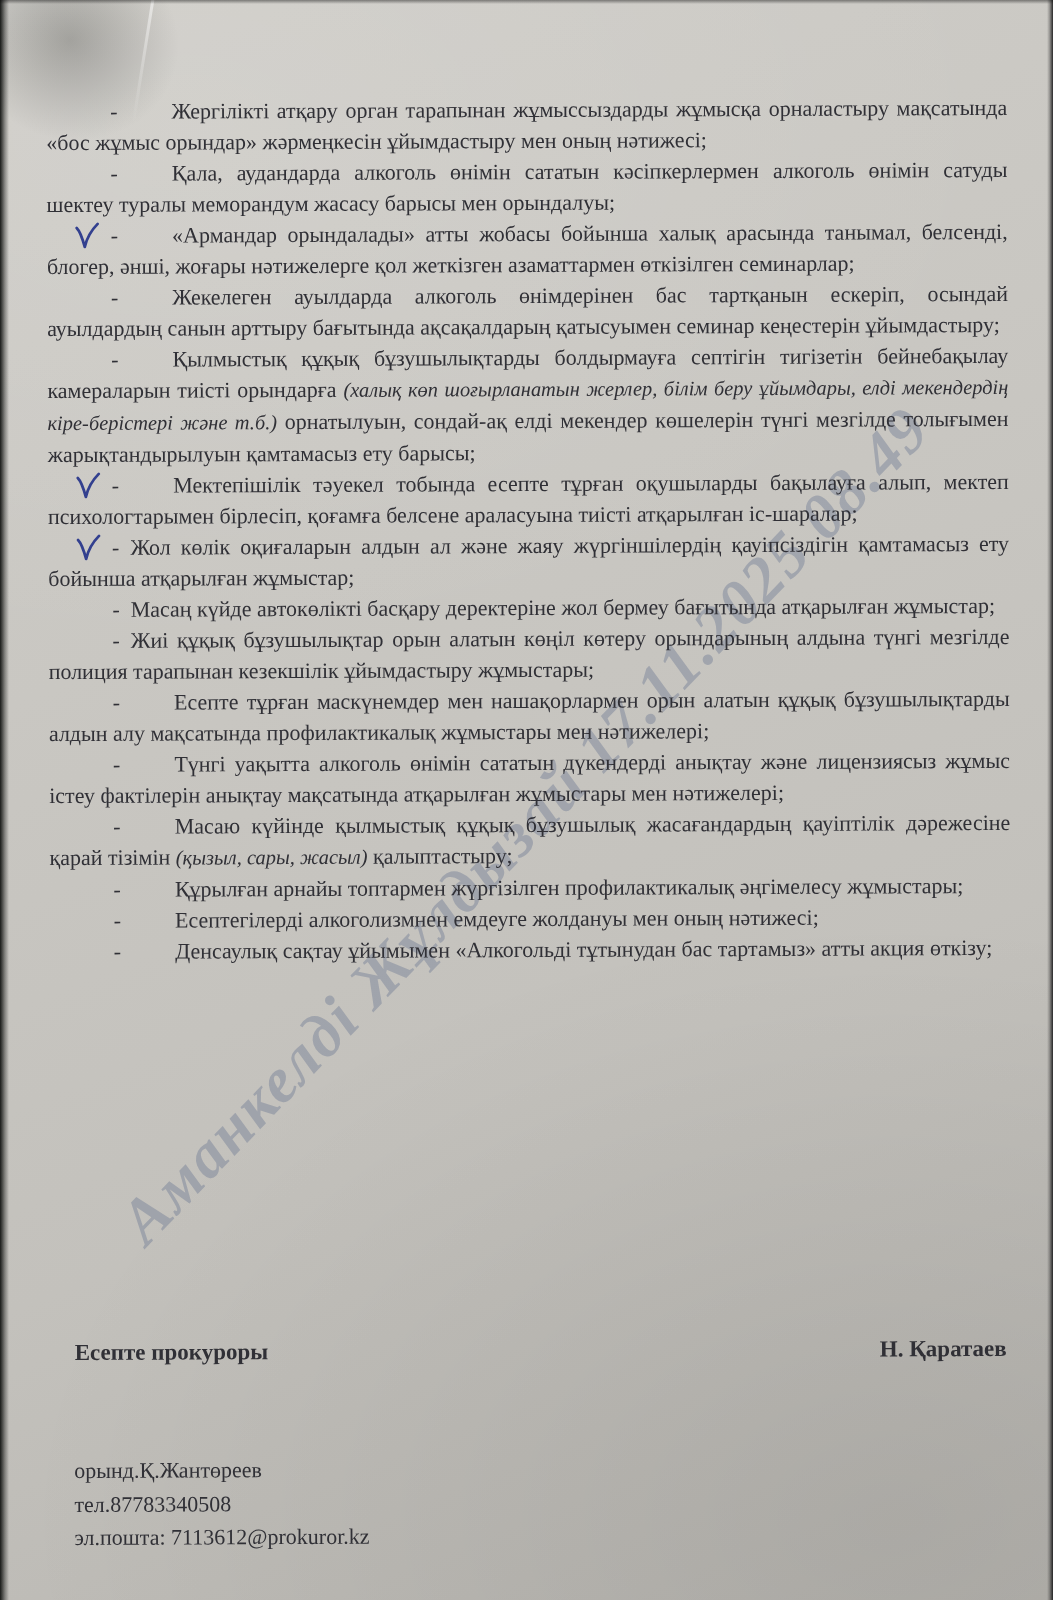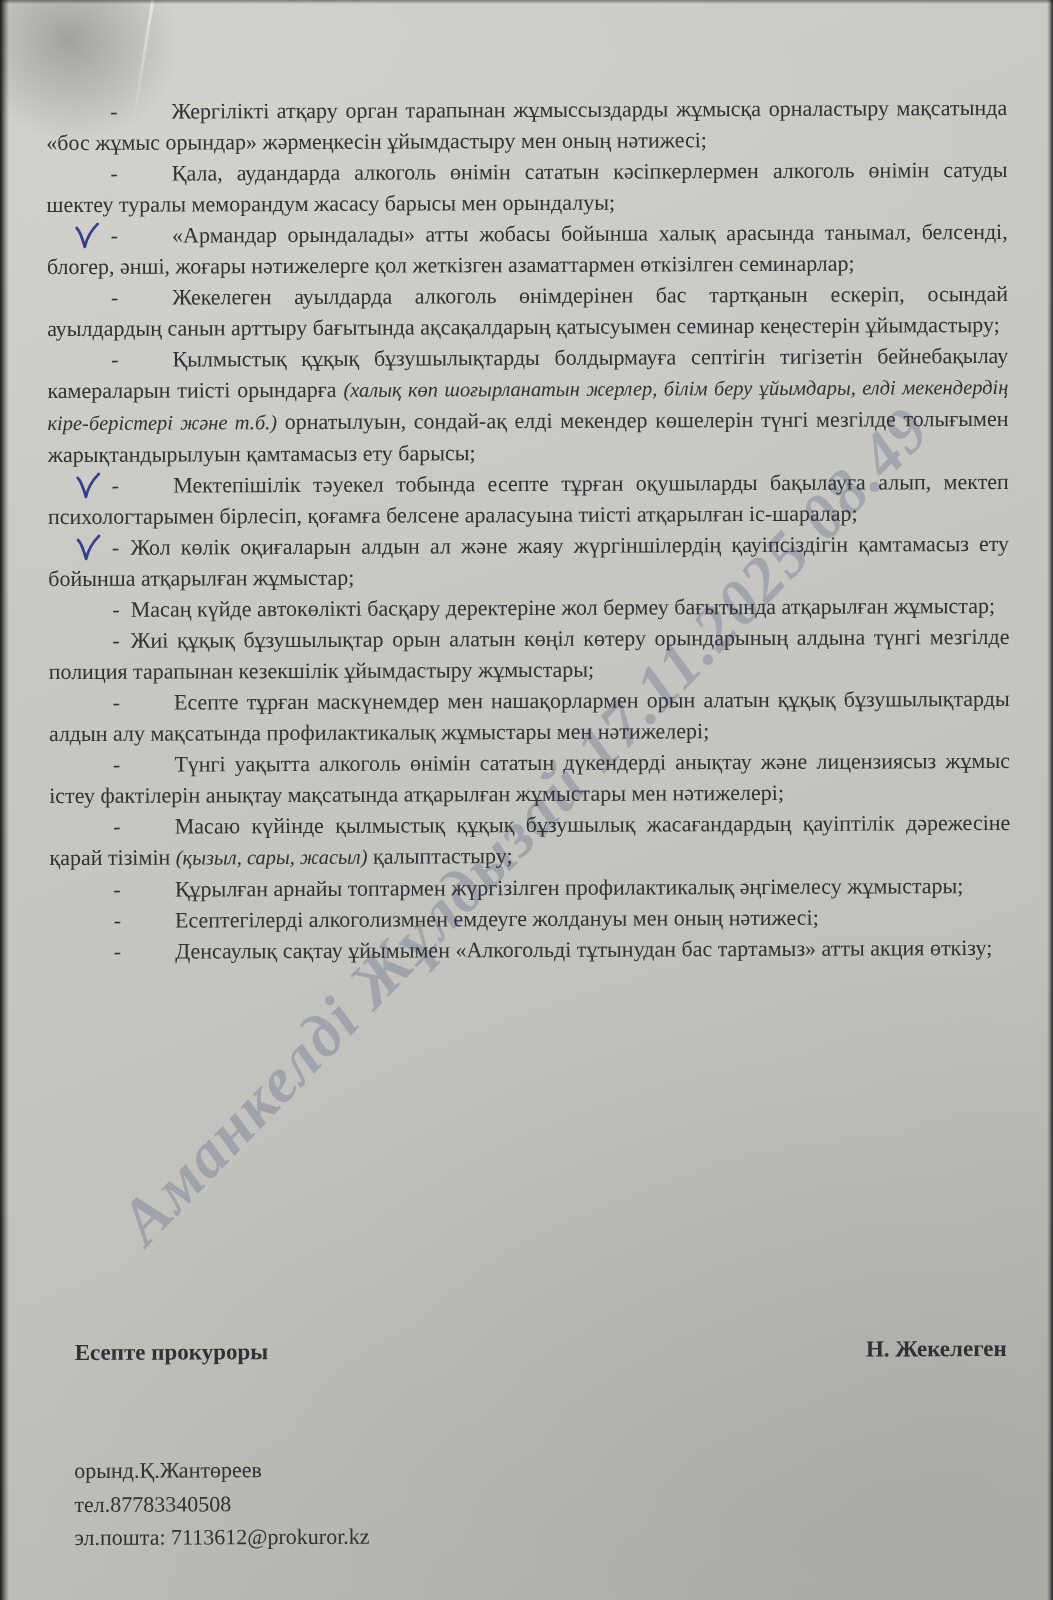--- a/index.html
+++ b/index.html
@@ -96,21 +96,21 @@
       <p class="para"><span class="dash">-</span><span class="gap wide"></span><span>Түнгі уақытта алкоголь өнімін сататын дүкендерді анықтау және лицензиясыз жұмыс істеу фактілерін анықтау мақсатында атқарылған жұмыстары мен нәтижелері;</span></p>
       <p class="para"><span class="dash">-</span><span class="gap wide"></span><span>Масаю күйінде қылмыстық құқық бұзушылық жасағандардың қауіптілік дәрежесіне қарай тізімін </span><span class="it">(қызыл, сары, жасыл)</span><span> қалыптастыру;</span></p>
       <p class="para"><span class="dash">-</span><span class="gap wide"></span><span>Құрылған арнайы топтармен жүргізілген профилактикалық әңгімелесу жұмыстары;</span></p>
       <p class="para"><span class="dash">-</span><span class="gap wide"></span><span>Есептегілерді алкоголизмнен емдеуге жолдануы мен оның нәтижесі;</span></p>
       <p class="para"><span class="dash">-</span><span class="gap wide"></span><span>Денсаулық сақтау ұйымымен «Алкогольді тұтынудан бас тартамыз» атты акция өткізу;</span></p>
     </div>
 
   <div class="content-after" style="position:absolute;left:48px;right:44px;top:1272px;transform:rotate(-0.25deg);">
     <div class="sig-row">
       <span>Есепте прокуроры</span>
-      <span>Н. Жекелеген</span>
+      <span>Н. Қаратаев</span>
     </div>
     <div class="footer">
       <div>орынд.Қ.Жантөреев</div>
       <div>тел.87783340508</div>
       <div>эл.пошта: 7113612@prokuror.kz</div>
     </div>
   </div>
 
   <div class="edge-left"></div>
   <div class="edge-right"></div>

